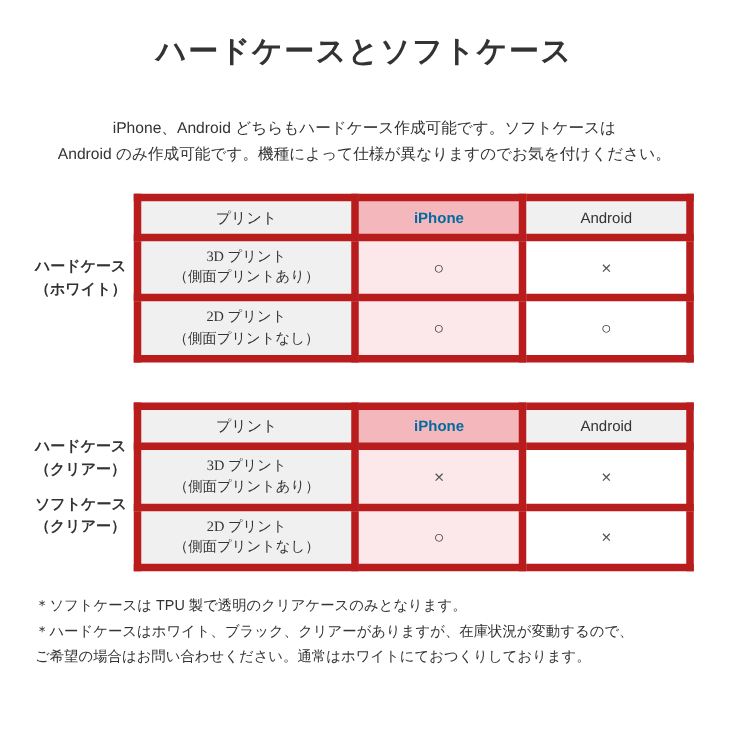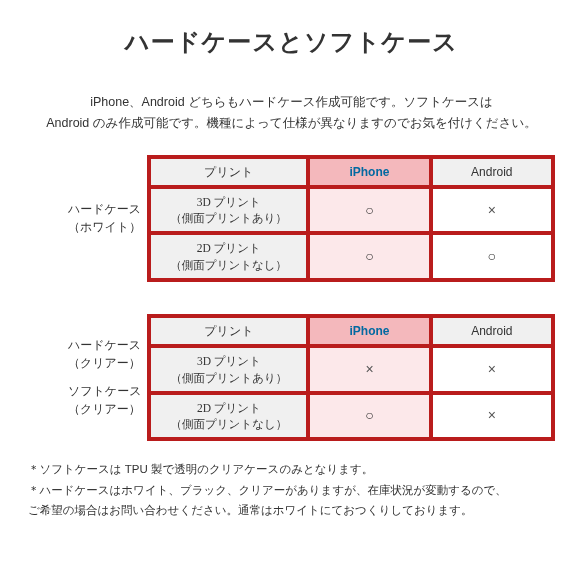--- a/index.html
+++ b/index.html
@@ -42,32 +42,31 @@
     }
 
     .row-header {
       display: flex;
       flex-direction: column;
       justify-content: center;
       min-width: 72px;
       padding-right: 6px;
       font-size: 12px;
       line-height: 1.5;
-      font-weight: normal;
-      margin-left: 40px;
+      font-weight: bold;
     }
 
     table {
       border-collapse: collapse;
       flex: 1;
       font-size: 12px;
     }
 
     th, td {
-      border: 4px solid #b91c1c;
+      border: 6px solid #b91c1c;
       text-align: center;
       padding: 5px 6px;
       line-height: 1.4;
     }
 
     th {
       background: #f0f0f0;
       font-weight: normal;
     }
 

